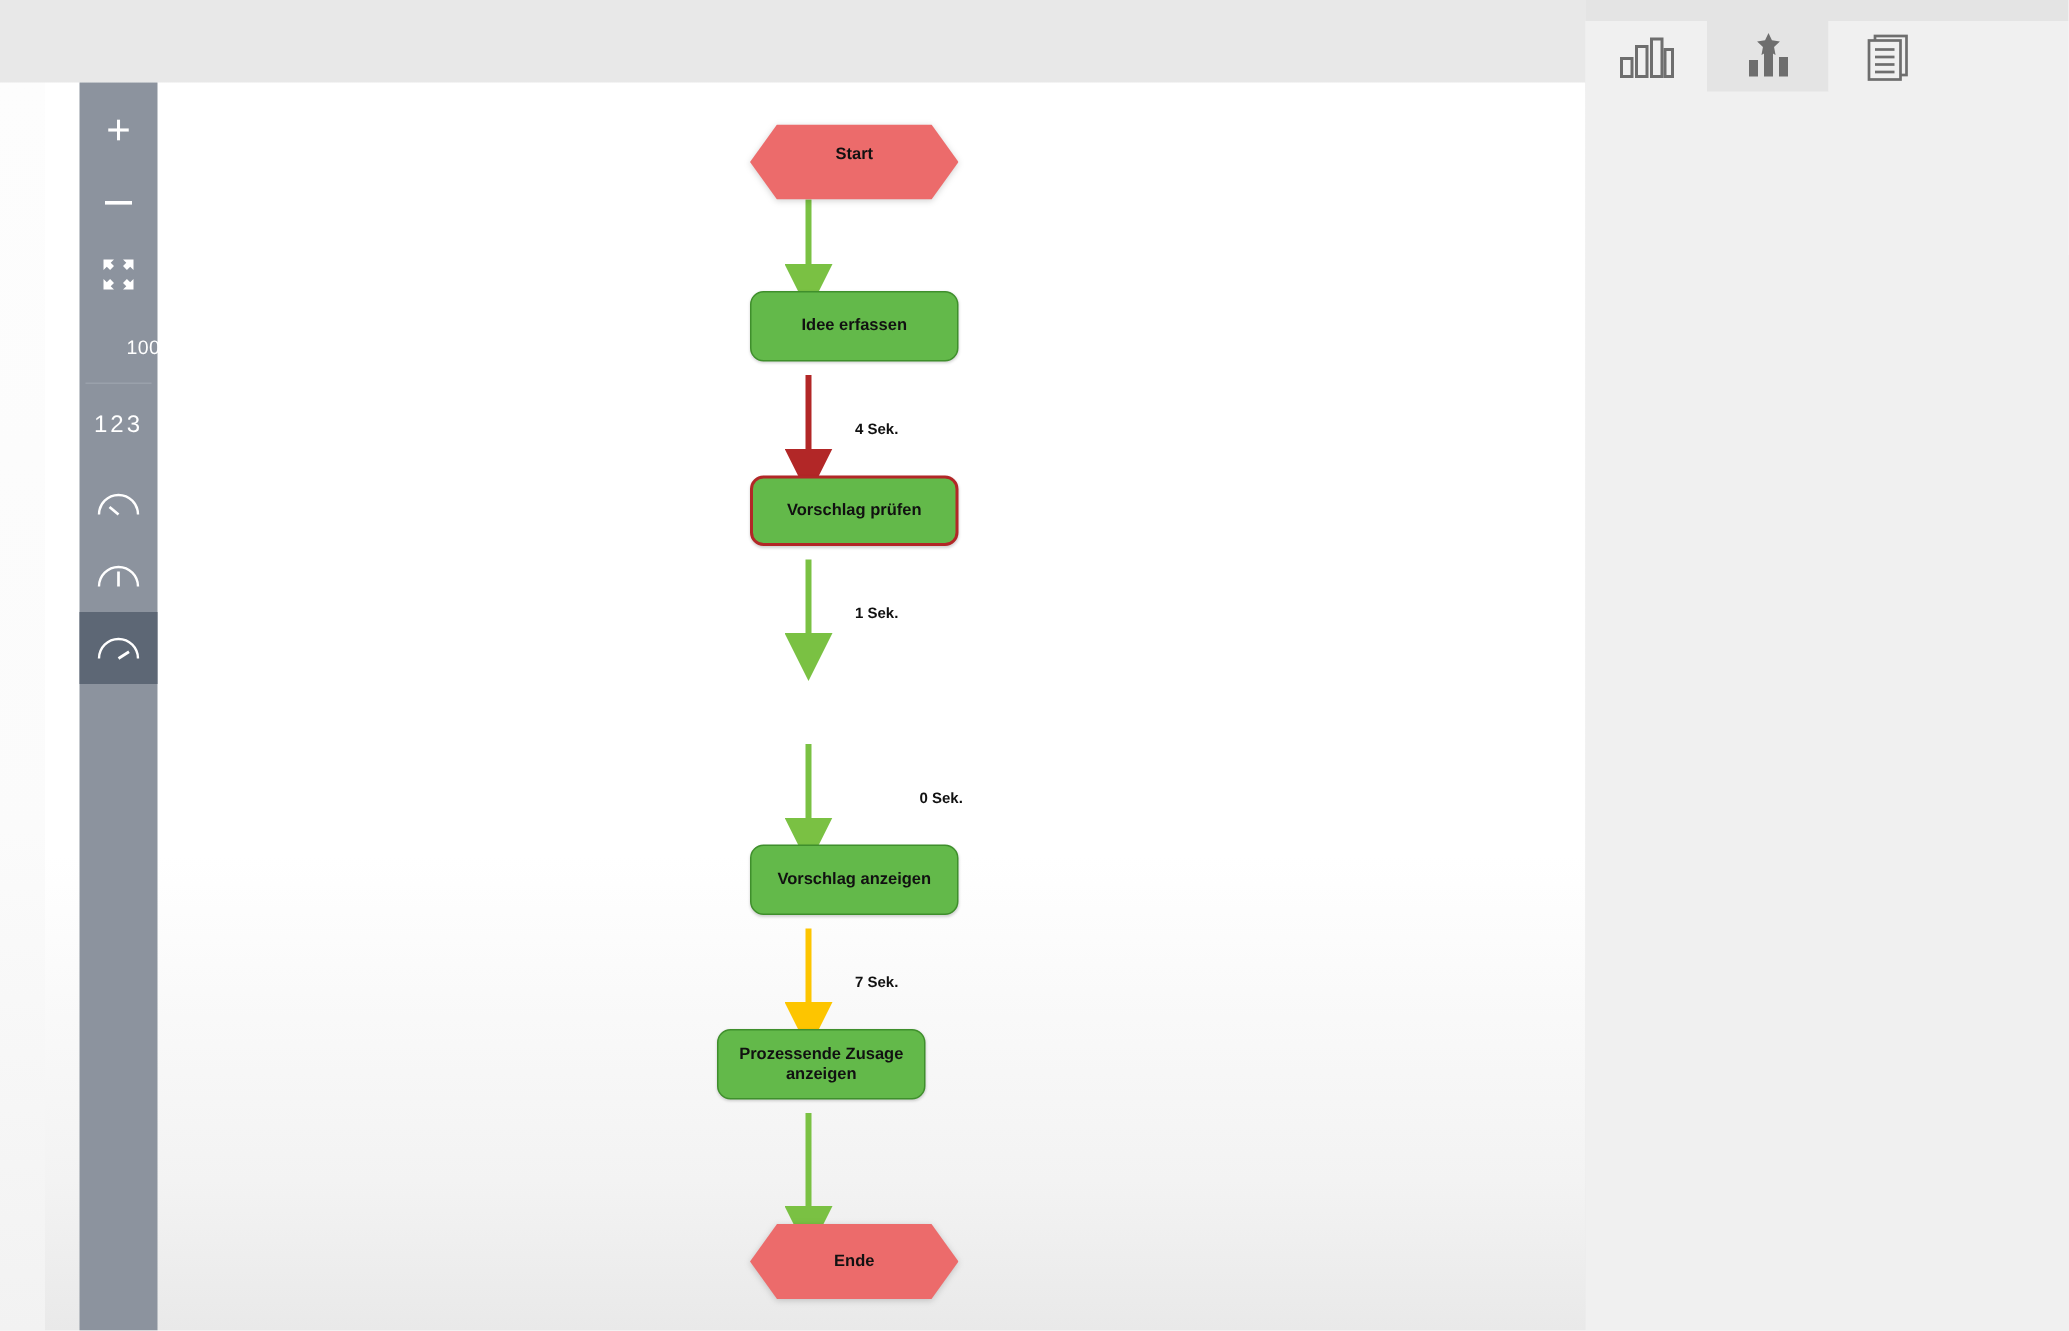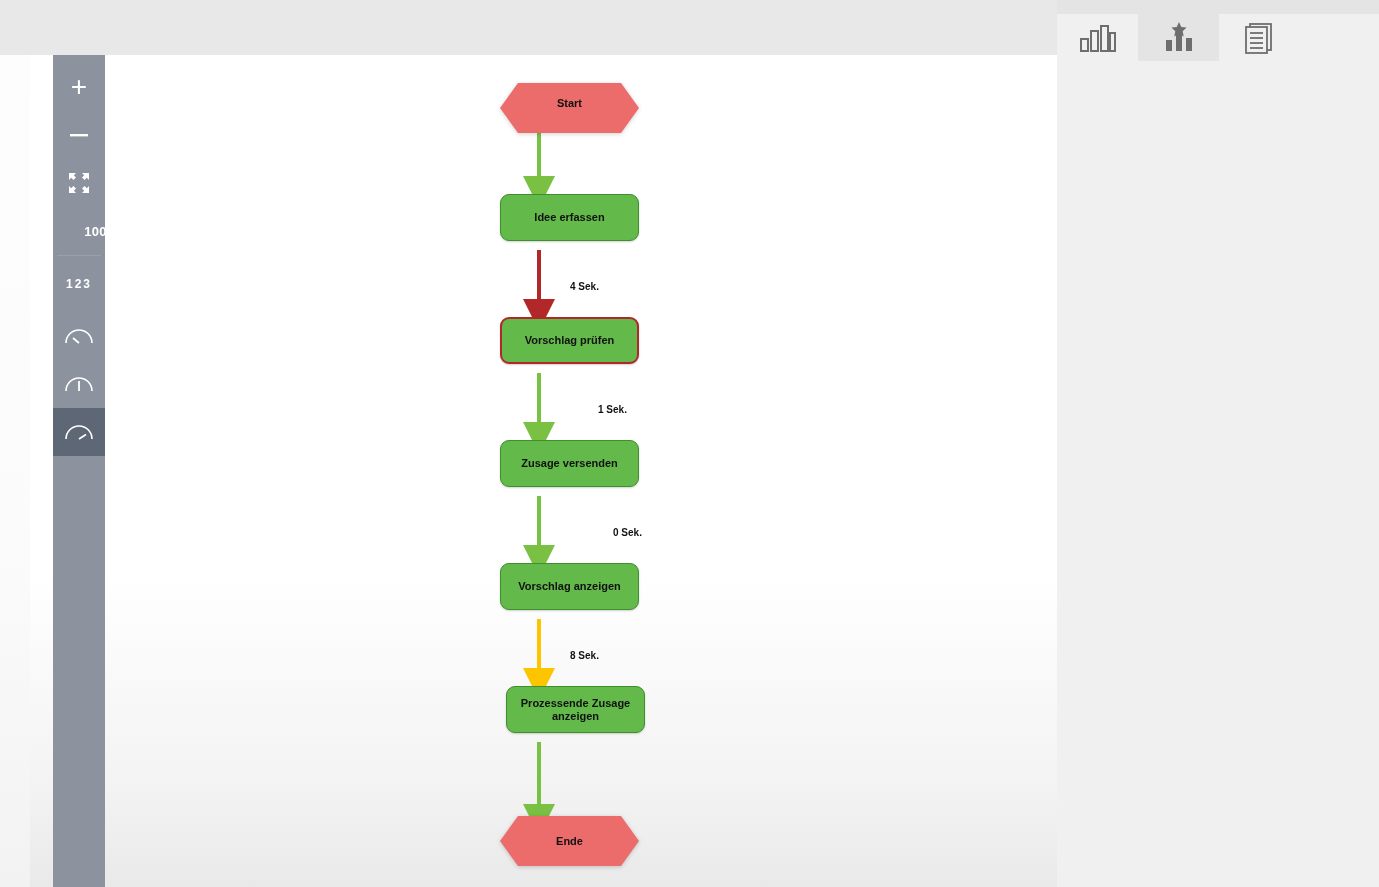--- a/index.html
+++ b/index.html
@@ -37,22 +37,22 @@
   .tb-btn {
     position: relative;
     width: 52px; height: 48px;
     display: flex; align-items: center; justify-content: center;
     color: #ffffff;
     cursor: pointer;
     user-select: none;
   }
   .tb-btn.active { background: #5d6775; }
   .tb-plus { font-size: 28px; line-height: 1; font-weight: 300; }
-  .tb-zoomlabel { font-size: 13px; font-weight: bold; letter-spacing: .3px; margin-left: 45px; }
-  .tb-123 { font-size: 12px; font-weight: bold; letter-spacing: 2px; }
+  .tb-zoomlabel { font-size: 13px; font-weight: normal; letter-spacing: .3px; margin-left: 45px; }
+  .tb-123 { font-size: 16px; font-weight: normal; letter-spacing: 2px; }
   .tb-sep {
     width: 44px; height: 1px; background: #9aa1ab; margin: 0 auto;
   }
   .tb-spacer-top { height: 8px; }
 
   
   .rpanel {
     position: absolute; left: 1057px; top: 0px;
     width: 322px; height: 887px;
     background: #f0f0f0;
@@ -151,43 +151,40 @@
     </div>
 
     <div class="node task" style="left:470px; top:139px; width:139px; height:47px;">
       <span>Idee erfassen</span>
     </div>
 
     <div class="node task highlight" style="left:470px; top:262px; width:139px; height:47px;justify-content:center;">
       <span>Vorschlag prüfen</span>
     </div>
 
-    <div class="node task" style="left:470px; top:385px; width:139px; height:47px;">
-      <span>Zusage versenden</span>
-    </div>
 
     <div class="node task" style="left:470px; top:508px; width:139px; height:47px;">
       <span>Vorschlag anzeigen</span>
     </div>
 
-    <div class="node task" style="left:476px; top:631px; width:139px; height:47px; padding:0 8px;">
+    <div class="node task" style="left:448px; top:631px; width:139px; height:47px; padding:0 8px;">
       <span>Prozessende Zusage anzeigen</span>
     </div>
 
     <div class="hexnode" style="left:470px; top:761px; width:139px; height:50px;">
       <svg width="139" height="50" viewBox="0 0 139 50">
         <polygon points="18,0 121,0 139,25 121,50 18,50 0,25" fill="#ec6b6b"></polygon>
       </svg>
       <div class="lbl">Ende</div>
     </div>
 
     <div class="edgelabel" style="left:540px; top:226px;">4 Sek.</div>
-    <div class="edgelabel" style="left:540px; top:349px;margin-left:28px;">1 Sek.</div>
+    <div class="edgelabel" style="left:540px; top:349px;">1 Sek.</div>
     <div class="edgelabel" style="left:540px; top:472px;padding-left:43px;">0 Sek.</div>
-    <div class="edgelabel" style="left:540px; top:595px;">8 Sek.</div>
+    <div class="edgelabel" style="left:540px; top:595px;">7 Sek.</div>
   </div>
 
   <div class="toolbar">
     <div class="tb-spacer-top"></div>
 
     <div class="tb-btn">
       <span class="tb-plus">+</span>
     </div>
 
     <div class="tb-btn">

